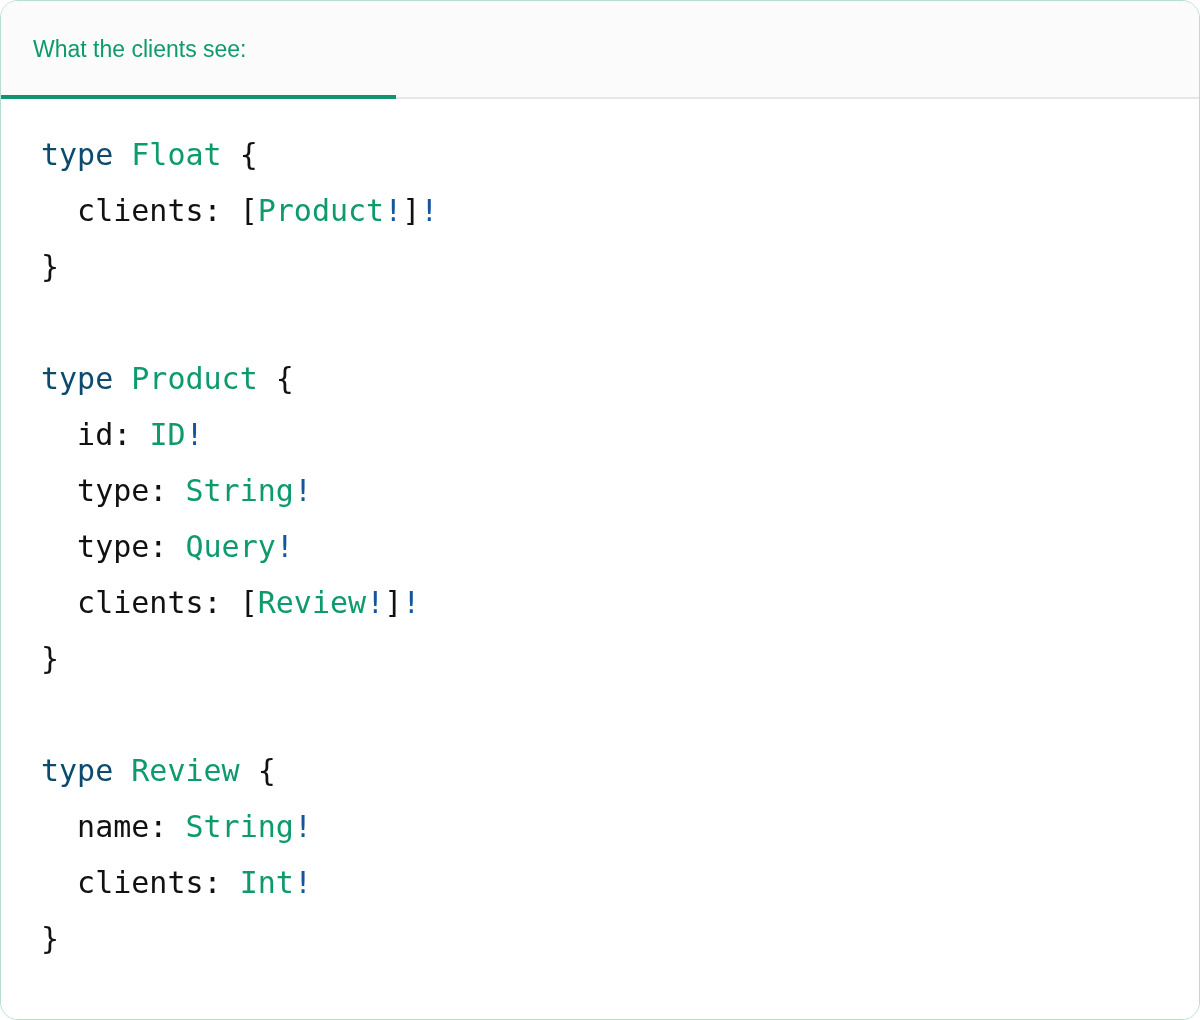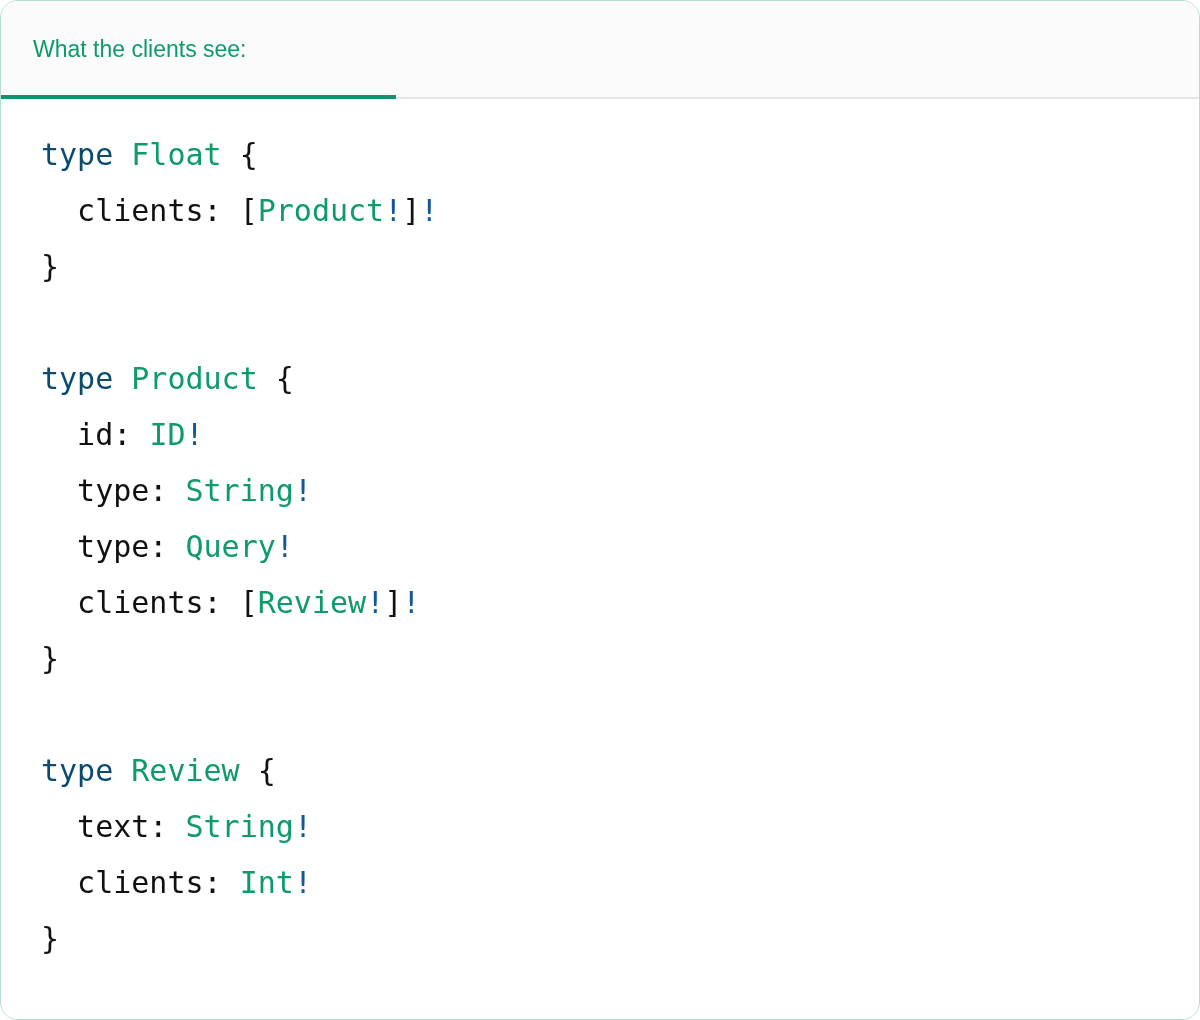--- a/index.html
+++ b/index.html
@@ -105,18 +105,18 @@
 <span><span class="tok-punc">}</span></span>
 <span><span class="tok-plain"></span></span>
 <span><span class="tok-kw">type</span><span class="tok-plain"> </span><span class="tok-type">Product</span><span class="tok-punc"> {</span></span>
 <span><span class="tok-name">  id: </span><span class="tok-type">ID</span><span class="tok-bang">!</span></span>
 <span><span class="tok-name">  type: </span><span class="tok-type">String</span><span class="tok-bang">!</span></span>
 <span><span class="tok-name">  type: </span><span class="tok-type">Query</span><span class="tok-bang">!</span></span>
 <span><span class="tok-name">  clients: </span><span class="tok-punc">[</span><span class="tok-type">Review</span><span class="tok-bang">!</span><span class="tok-punc">]</span><span class="tok-bang">!</span></span>
 <span><span class="tok-punc">}</span></span>
 <span><span class="tok-plain"></span></span>
 <span><span class="tok-kw">type</span><span class="tok-plain"> </span><span class="tok-type">Review</span><span class="tok-punc"> {</span></span>
-<span><span class="tok-name">  text: </span><span class="tok-type">String</span><span class="tok-bang">!</span></span>
+<span><span class="tok-name">  name: </span><span class="tok-type">String</span><span class="tok-bang">!</span></span>
 <span><span class="tok-name">  clients: </span><span class="tok-type">Int</span><span class="tok-bang">!</span></span>
 <span><span class="tok-punc">}</span></span></pre>
   </div>
 
 </div>
 
 </body></html>

